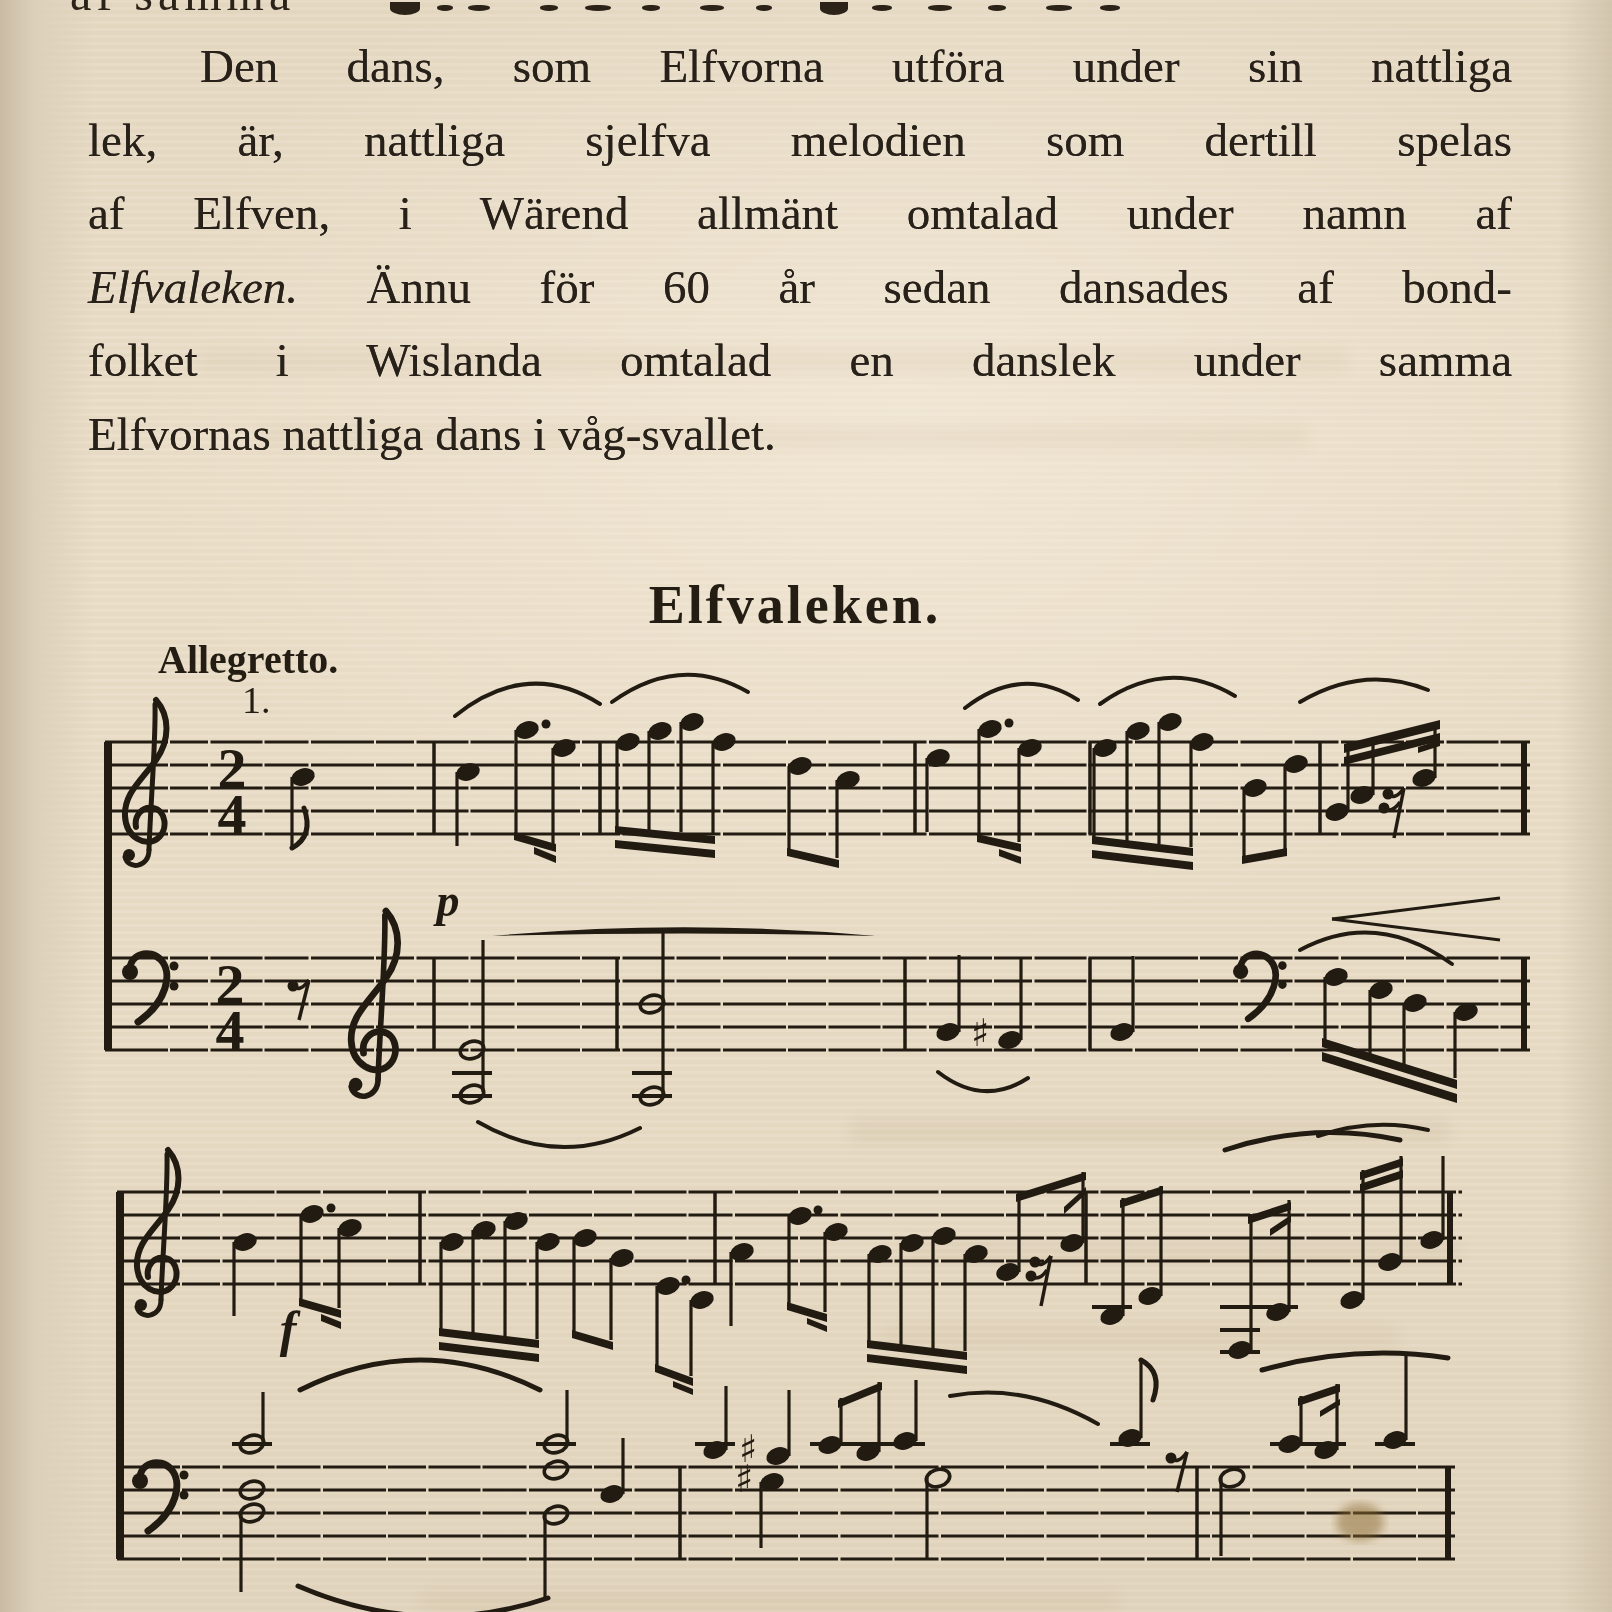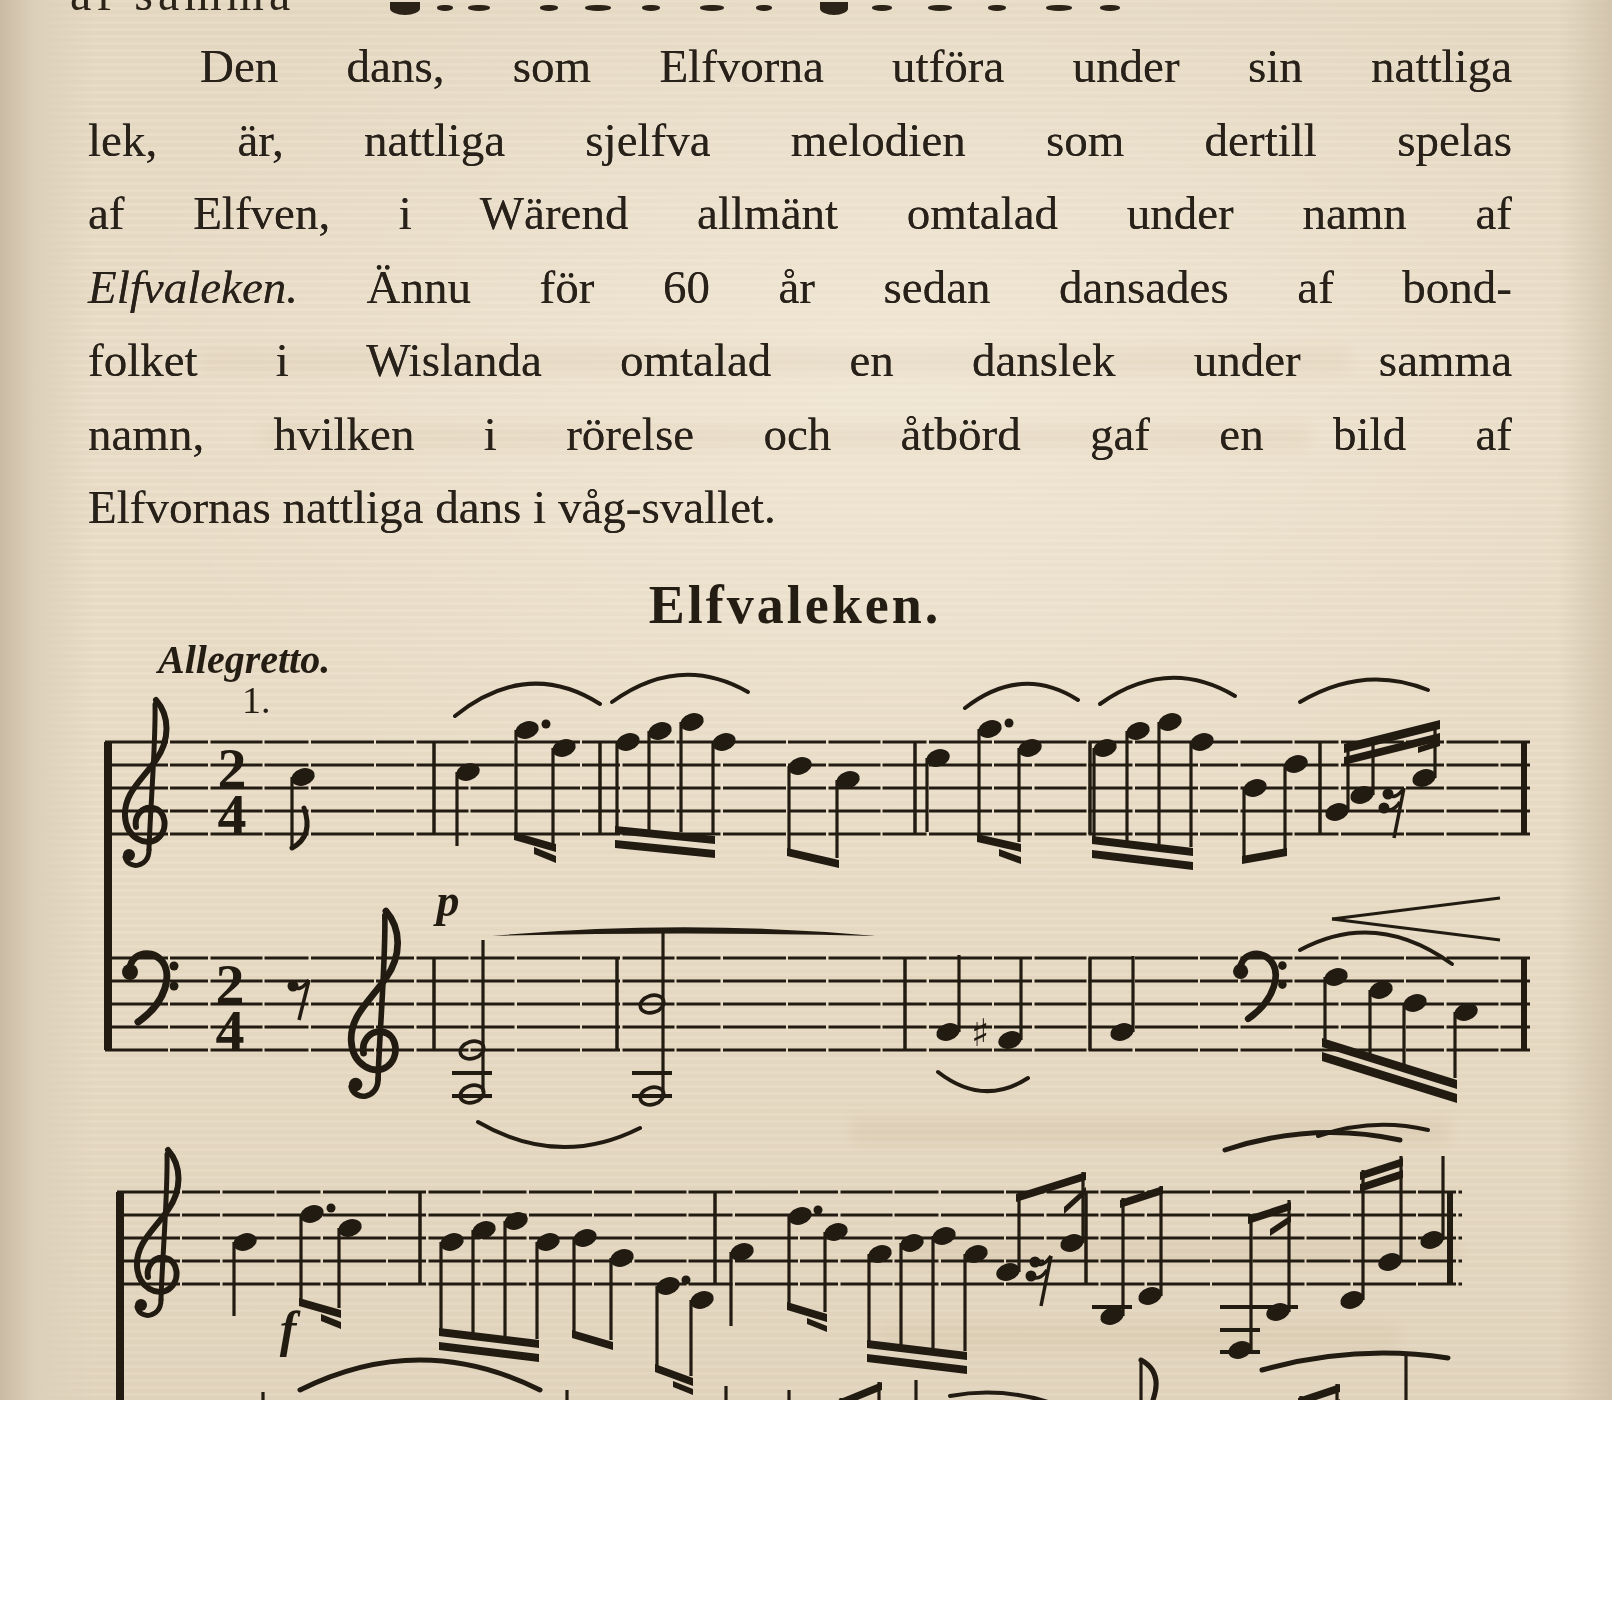--- a/index.html
+++ b/index.html
@@ -1,38 +1,38 @@
 <!DOCTYPE html>
 <html><head>
 <meta charset="utf-8">
 <style>
   html,body{margin:0;padding:0;}
   body{width:1612px;height:1612px;overflow:hidden;font-family:"Liberation Serif","DejaVu Serif",serif;}
   .page{
-    position:relative;width:1612px;height:1400px;overflow:hidden;color:#27211a;
+    position:relative;width:1612px;height:1612px;overflow:hidden;color:#27211a;
     background:
       radial-gradient(1100px 760px at 56% 26%, rgba(246,238,222,.55), rgba(0,0,0,0) 70%),
       linear-gradient(90deg,#c9bba3 0px,#ddd0ba 34px,rgba(221,208,186,0) 95px),
       linear-gradient(270deg,rgba(206,192,168,.8) 0px,rgba(0,0,0,0) 55px),
       repeating-linear-gradient(180deg, rgba(255,255,255,.035) 0 3px, rgba(128,100,60,.03) 3px 7px),
       linear-gradient(180deg,#e6dac4 0%,#ebdfca 28%,#e9ddc7 62%,#e3d6bf 100%);
   }
   .top-clip{position:absolute;top:0;left:0;width:1612px;height:16px;overflow:hidden;}
   .top-frag{position:absolute;top:-34px;left:70px;font-size:48px;letter-spacing:5px;color:#2b2318;}
   .top-mark{position:absolute;top:5px;height:6px;background:#2b2318;border-radius:40% 40% 50% 50%;}
   .top-mark.desc{top:2px;height:13px;border-radius:0 0 60% 60%;}
   .para{position:absolute;left:88px;top:30px;width:1424px;font-size:47px;color:#27211a;
         text-shadow:0 0 .5px rgba(39,33,26,.8);}
   .para-line{height:73.5px;line-height:73.5px;text-align:justify;text-align-last:justify;}
   .para-line.first{text-indent:112px;}
   .para-line.lastline{text-align-last:left;}
   .it{font-style:italic;}
   .title{position:absolute;top:574px;left:0;width:1590px;text-align:center;font-weight:bold;
          font-size:54px;letter-spacing:3px;color:#241d13;}
-  .tempo{position:absolute;top:636px;left:158px;font-size:40px;font-style:italic;font-weight:bold;color:#241d13;}
+  .tempo{position:absolute;top:636px;left:158px;font-size:40px;font-weight:bold;color:#241d13;}
   .secnum{position:absolute;top:678px;left:242px;font-size:38px;color:#241d13;}
   .ghost{position:absolute;background:#8d6b3f;filter:blur(7px);border-radius:8px;}
   svg.music{position:absolute;left:0;top:0;width:1612px;height:1612px;}
 </style>
 </head>
 <body>
 
 <div class="page">
 
   <div class="top-clip">
@@ -48,21 +48,20 @@
       <div class="ghost" style="left: 880px; top: 1325px; width: 520px; height: 24px; opacity: 0.06;"></div>
       <div class="ghost" style="left: 420px; top: 1590px; width: 700px; height: 22px; opacity: 0.06;"></div>
     </div>
 
   <div class="para" id="paragraph">
       <div class="para-line first"><span>Den dans, som Elfvorna utföra under sin nattliga</span></div>
       <div class="para-line"><span>lek, är, nattliga sjelfva melodien som dertill spelas</span></div>
       <div class="para-line"><span>af Elfven, i Wärend allmänt omtalad under namn af</span></div>
       <div class="para-line"><span class="it">Elfvaleken.</span><span>  Ännu för 60 år sedan dansades af bond-</span></div>
       <div class="para-line"><span>folket i Wislanda omtalad en danslek under samma</span></div>
-      <div class="para-line"><span>namn, hvilken i rörelse och åtbörd gaf en bild af</span></div>
       <div class="para-line lastline"><span>Elfvornas nattliga dans i våg-svallet.</span></div>
     </div>
 
   <div class="title">Elfvaleken.</div>
   <div class="tempo">Allegretto.</div>
   <div class="secnum">1.</div>
 
   <svg class="music" id="music-svg" viewBox="0 0 1612 1612" xmlns="http://www.w3.org/2000/svg">
     <defs>
       <filter id="stainblur">

